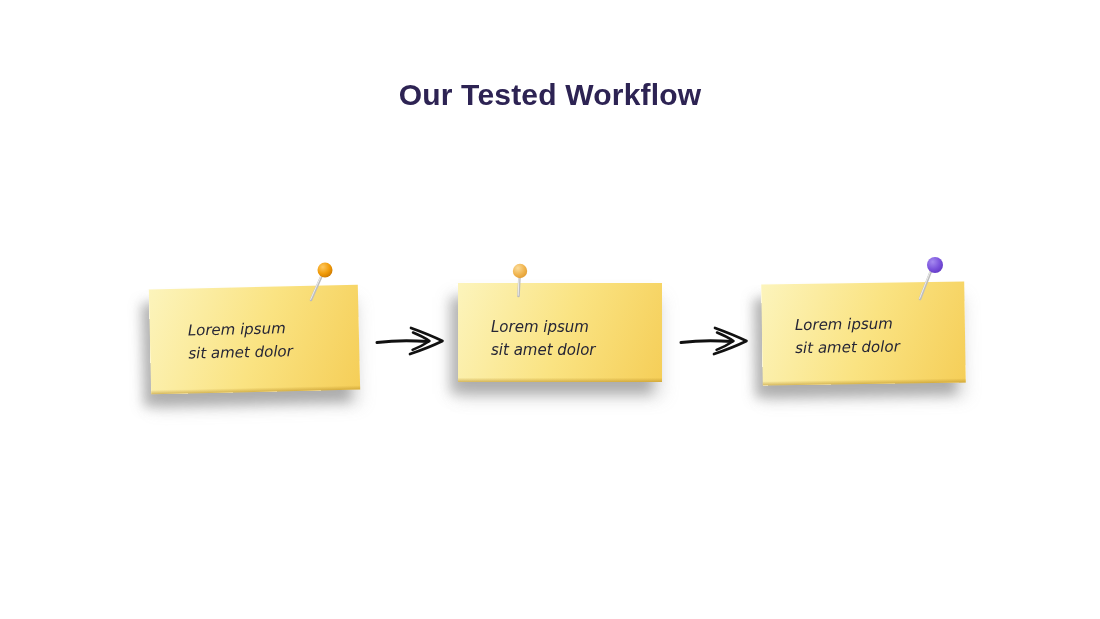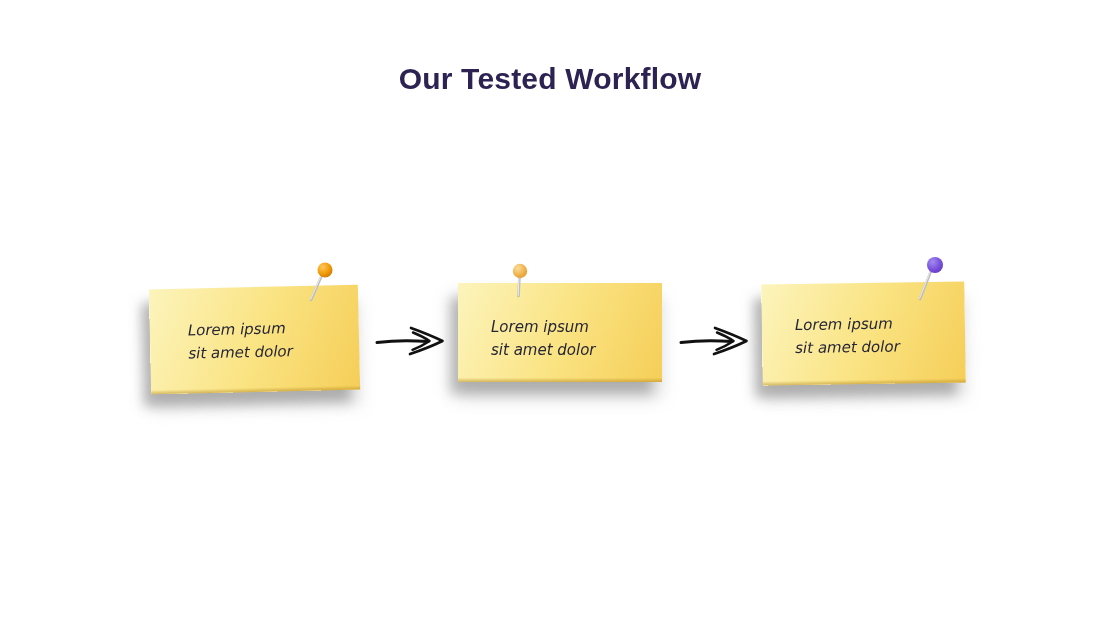--- a/index.html
+++ b/index.html
@@ -5,21 +5,21 @@
   html,body{margin:0;padding:0;background:#ffffff;}
   .slide{
     position:relative;
     width:1100px;height:619px;
     background:#ffffff;
     overflow:hidden;
     font-family:"Liberation Sans", sans-serif;
   }
   .title{
     position:absolute;
-    left:0; top:62px; width:1100px;
+    left:0; top:78px; width:1100px;
     margin:0;
     text-align:center;
     font-family:"Liberation Sans", sans-serif;
     font-size:30px;
     font-weight:700;
     letter-spacing:0.2px;
     color:#2d2353;
   }
   .note{
     position:absolute;

